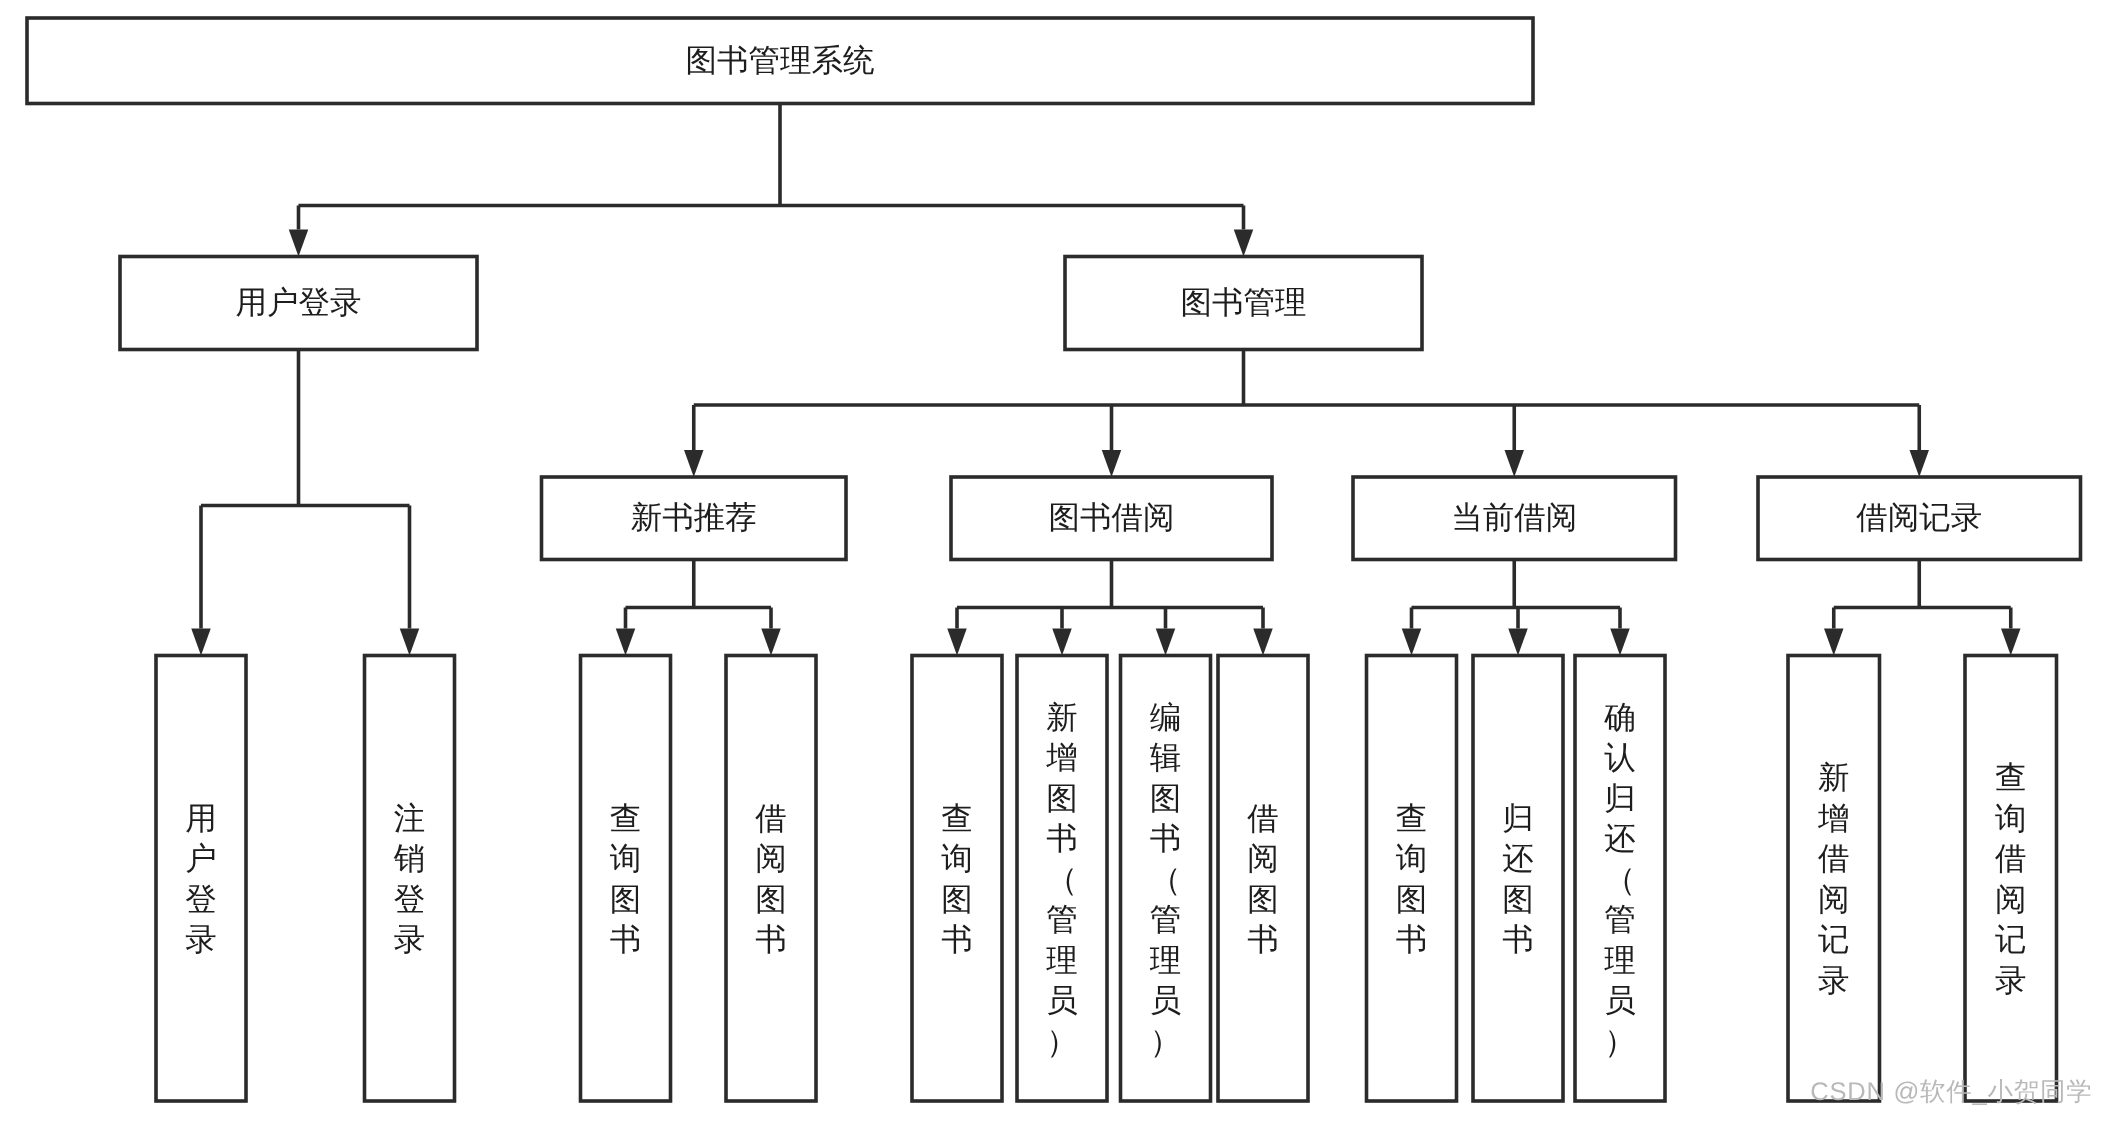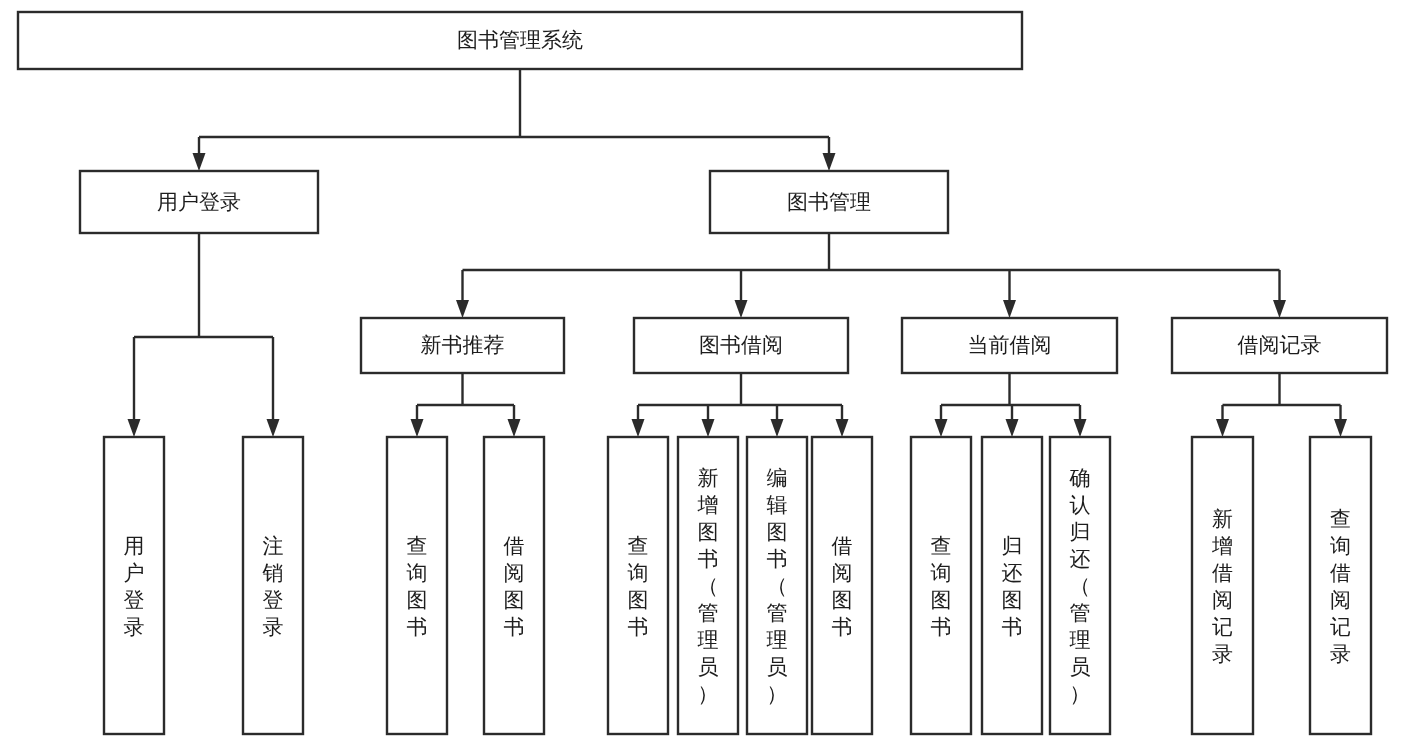--- a/index.html
+++ b/index.html
@@ -217,13 +217,14 @@
         <g>
           <rect x="1192" y="437" width="61" height="297" class="node-box"></rect>
           <text x="1222.5" y="0" class="node-label-v"><tspan x="1222.5" y="525.56">新</tspan><tspan x="1222.5" y="552.56">增</tspan><tspan x="1222.5" y="579.56">借</tspan><tspan x="1222.5" y="606.56">阅</tspan><tspan x="1222.5" y="633.56">记</tspan><tspan x="1222.5" y="660.56">录</tspan></text>
         </g>
         <g>
           <rect x="1310" y="437" width="61" height="297" class="node-box"></rect>
           <text x="1340.5" y="0" class="node-label-v"><tspan x="1340.5" y="525.56">查</tspan><tspan x="1340.5" y="552.56">询</tspan><tspan x="1340.5" y="579.56">借</tspan><tspan x="1340.5" y="606.56">阅</tspan><tspan x="1340.5" y="633.56">记</tspan><tspan x="1340.5" y="660.56">录</tspan></text>
         </g>
       </g>
   </svg>
+  <div class="watermark">CSDN @软件_小贺同学</div>
 </div>
 
 </body></html>

